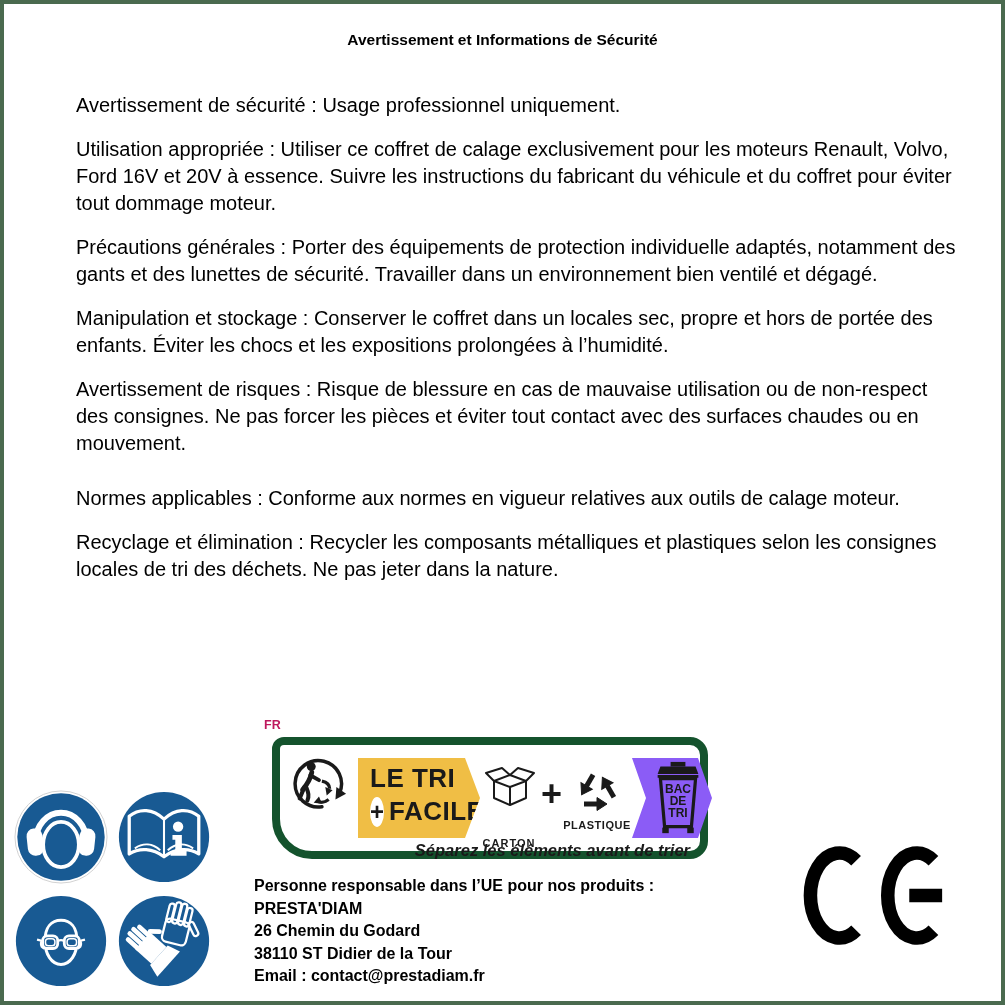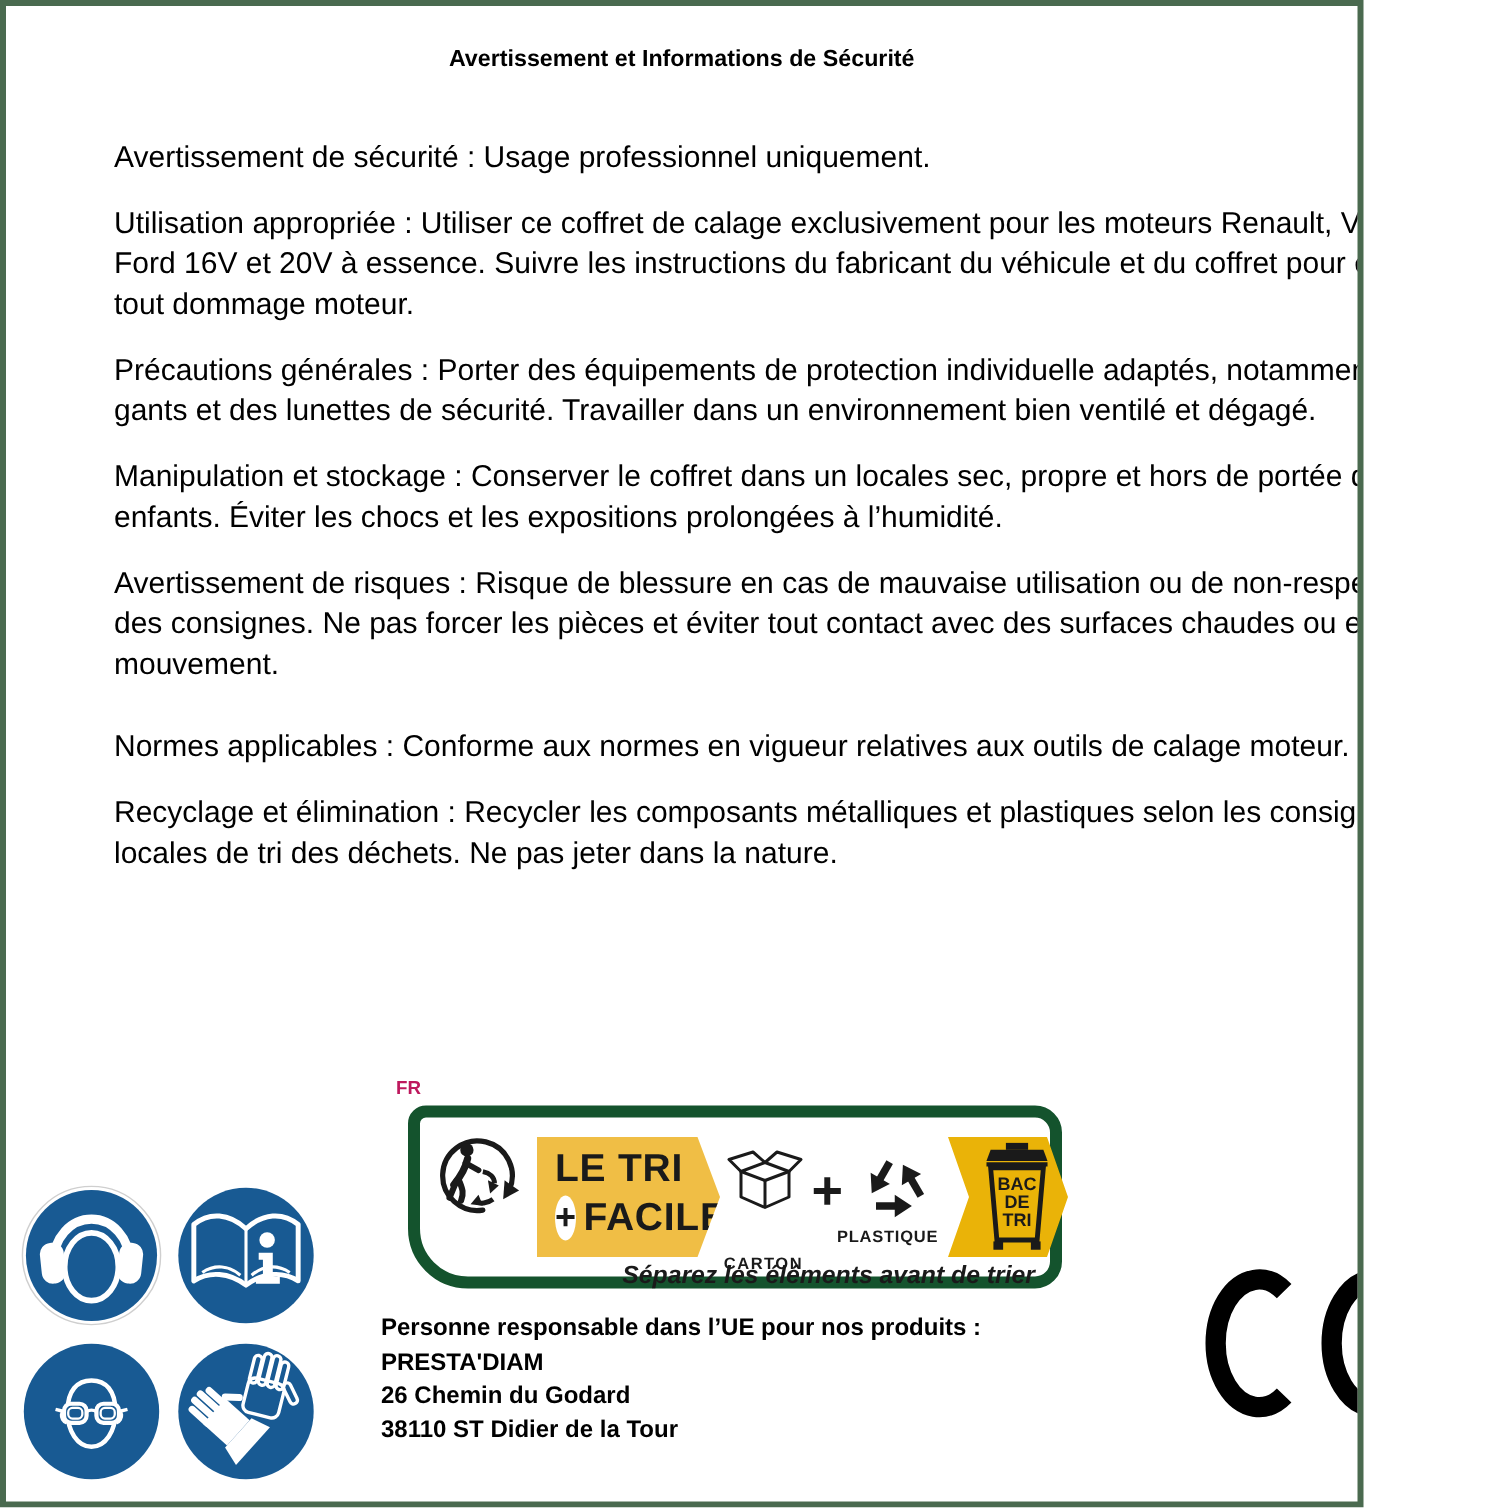--- a/index.html
+++ b/index.html
@@ -1,17 +1,17 @@
 <!DOCTYPE html>
 <html><head>
 <meta charset="utf-8">
 <style>
   html,body{margin:0;padding:0;background:#fff;}
   #canvas{
-    position:relative;width:909px;height:1005px;box-sizing:border-box;
+    position:relative;width:1005px;height:1005px;box-sizing:border-box;
     border:4px solid #4A6A4F;background:#fff;overflow:hidden;
     font-family:"Liberation Sans","DejaVu Sans",sans-serif;color:#000;
   }
   .doc-title{position:absolute;left:0;right:0;top:27px;text-align:center;
     font-size:15.5px;font-weight:bold;}
   .content{position:absolute;left:72px;top:88px;width:880px;}
   .content p{margin:0 0 17px 0;font-size:20px;line-height:27px;}
   .content p.gap-large{margin-top:28px;}
 
   
@@ -30,23 +30,23 @@
   .y1-line1{font-size:26px;font-weight:bold;letter-spacing:.5px;margin-top:5px;}
   .y1-line2{display:flex;align-items:center;margin-top:2px;}
   .plus-circle{width:30px;height:30px;border-radius:50%;background:#fff;color:#1a1a1a;
     font-size:24px;font-weight:bold;line-height:30px;text-align:center;margin-right:5px;}
   .y1-facile{font-size:26px;font-weight:bold;letter-spacing:.5px;}
   .mat-icon-carton{position:absolute;left:202px;top:19px;width:56px;height:52px;}
   .mat-label-carton{position:absolute;left:194px;top:92px;width:70px;text-align:center;
     font-size:11px;font-weight:bold;letter-spacing:1px;color:#1a1a1a;}
   .plus-sep{position:absolute;left:261px;top:28px;font-size:36px;font-weight:bold;color:#1a1a1a;}
   .mat-icon-plastique{position:absolute;left:292px;top:21px;width:50px;height:48px;}
-  .mat-label-plastique{position:absolute;left:278px;top:74px;width:78px;
+  .mat-label-plastique{position:absolute;left:278px;top:74px;width:78px;text-align:center;
     font-size:11px;font-weight:bold;letter-spacing:.5px;color:#1a1a1a;}
-  .y2{position:absolute;left:352px;top:13px;width:80px;height:80px;background:#eab308;
+  .y2{position:absolute;left:352px;top:13px;width:80px;height:80px;background:#8b5cf6;
     clip-path:polygon(0 0,calc(100% - 14px) 0,100% 50%,calc(100% - 14px) 100%,0 100%,14px 50%);}
   .bin{position:absolute;left:20px;top:3px;width:52px;height:74px;}
   .tri-footer{position:absolute;right:10px;top:96px;font-size:16.5px;font-style:italic;
     font-weight:600;color:#1a1a1a;white-space:nowrap;}
 
   
   .address{position:absolute;left:250px;top:871px;width:500px;text-align:left;
     font-size:16px;font-weight:bold;line-height:22.5px;}
 
   
@@ -194,20 +194,21 @@
     </div>
 
     <div class="tri-footer">Séparez les éléments avant de trier</div>
   </div>
 
   <div class="address">
     <div>Personne responsable dans l’UE pour nos produits :</div>
     <div>PRESTA'DIAM</div>
     <div>26 Chemin du Godard</div>
     <div>38110 ST Didier de la Tour</div>
+    <div>Email : contact@prestadiam.fr</div>
   </div>
 
   <svg class="ce" viewBox="0 0 150 105">
     <path d="M57 16 A30 44 0 1 0 57 88" stroke="#000" stroke-width="14" fill="none"></path>
     <path d="M137 16 A30 44 0 1 0 137 88" stroke="#000" stroke-width="14" fill="none"></path>
     <line x1="112" y1="52" x2="146" y2="52" stroke="#000" stroke-width="14"></line>
   </svg>
 
 </div>
 

